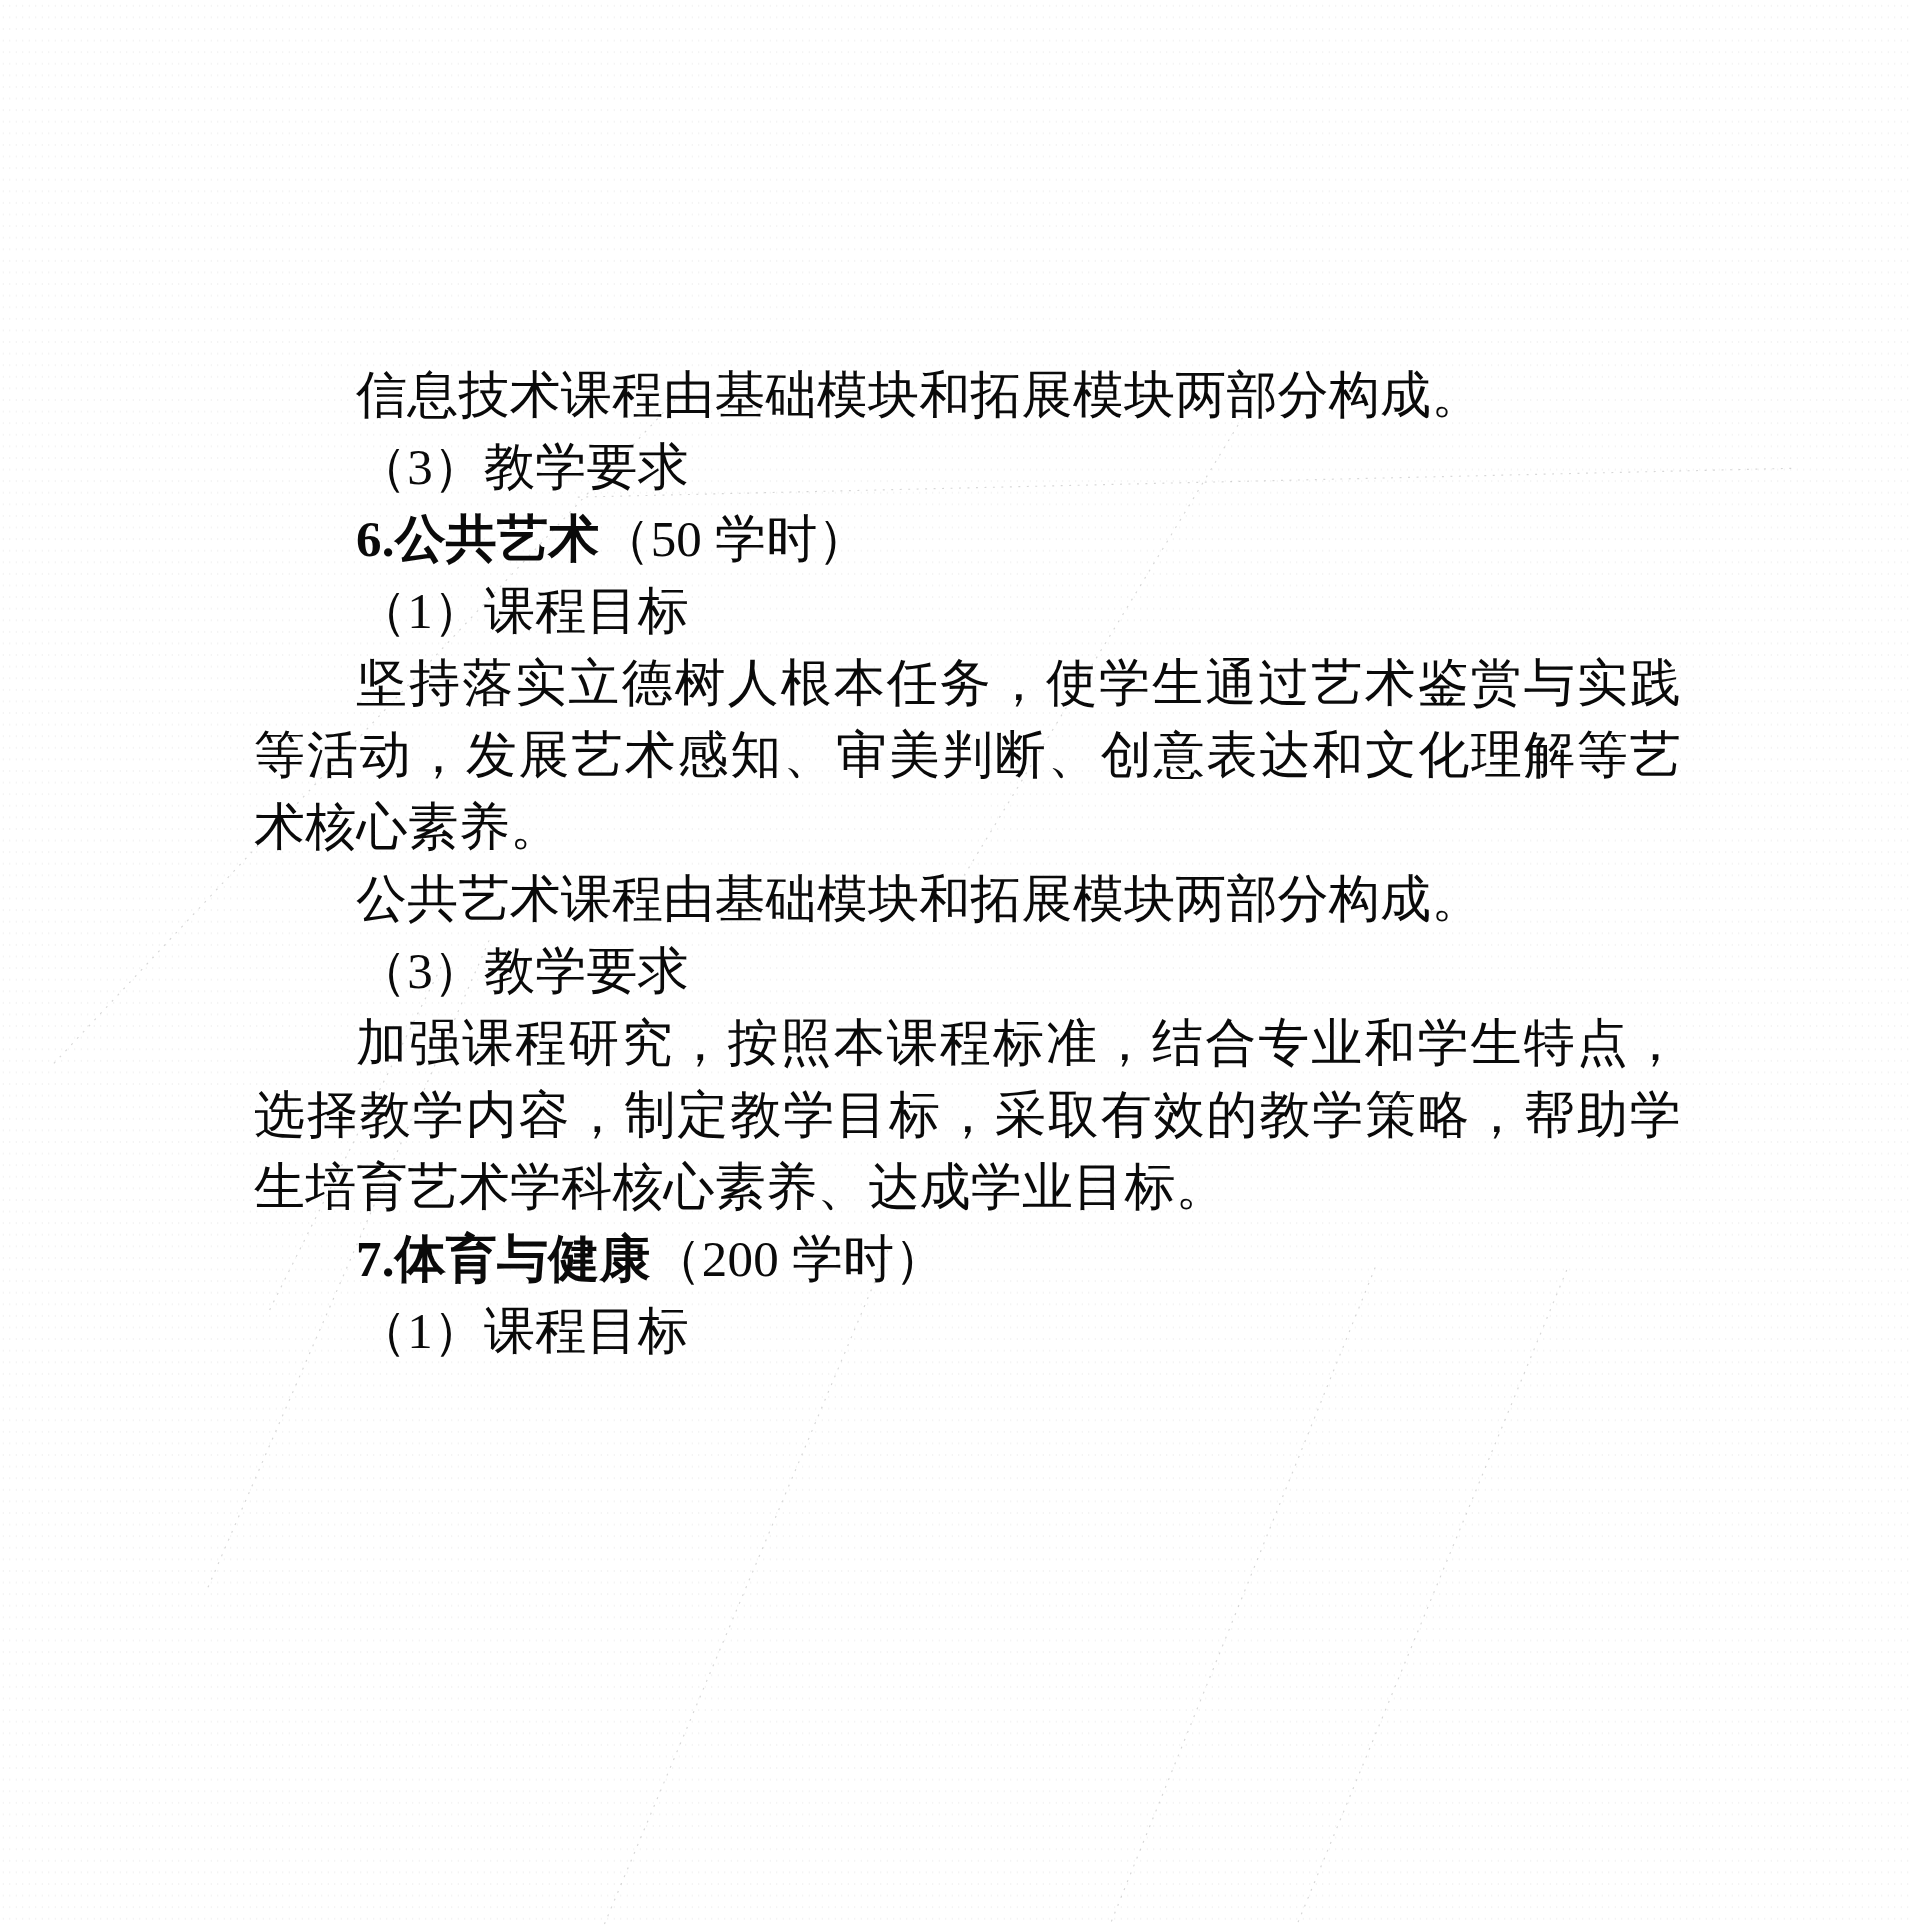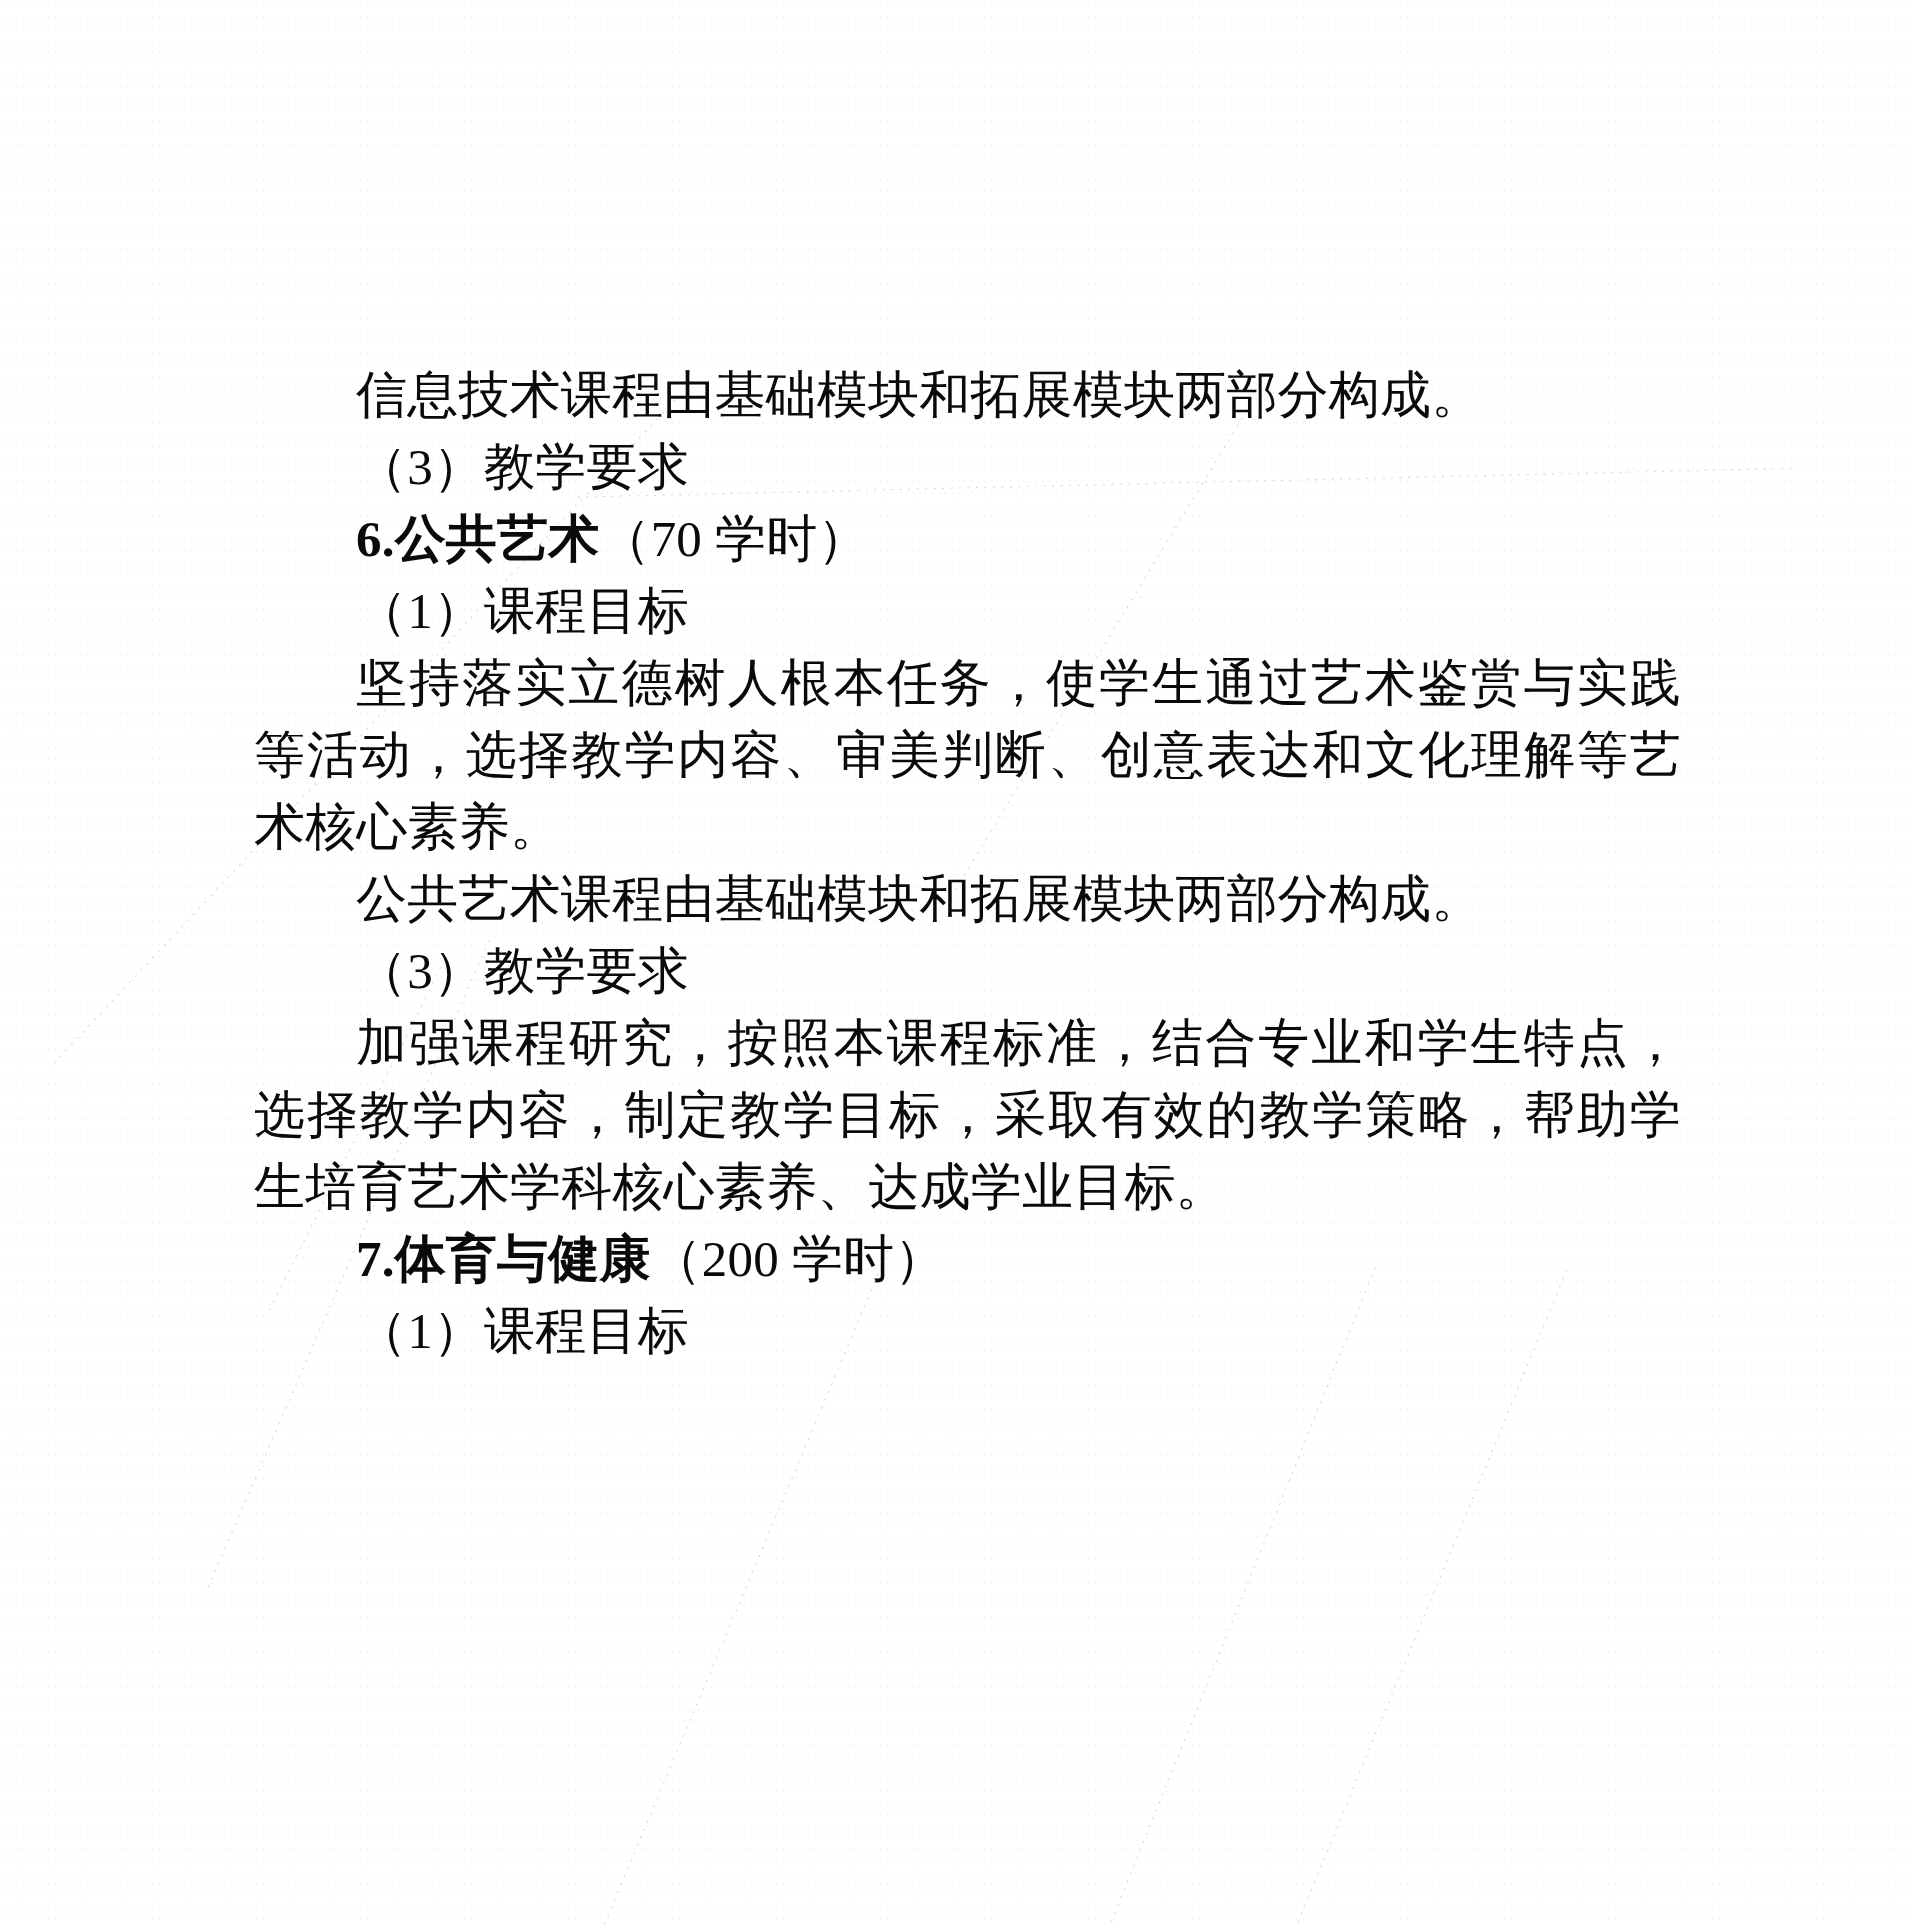--- a/index.html
+++ b/index.html
@@ -69,23 +69,23 @@
       <line x1="2630" y1="5620" x2="3360" y2="5640"></line>
       <line x1="3480" y1="6660" x2="4360" y2="5310"></line>
       <line x1="910" y1="6220" x2="1320" y2="5400"></line>
       <line x1="700" y1="3400" x2="1150" y2="2500"></line>
     </g>
   </svg>
 
   <div class="doc-body">
       <p class="para">信息技术课程由基础模块和拓展模块两部分构成。</p>
       <p class="para">（3）教学要求</p>
-      <p class="para heading"><span class="b">6.公共艺术</span><span>（70 学时）</span></p>
+      <p class="para heading"><span class="b">6.公共艺术</span><span>（50 学时）</span></p>
       <p class="para">（1）课程目标</p>
-      <p class="para">坚持落实立德树人根本任务，使学生通过艺术鉴赏与实践等活动，选择教学内容、审美判断、创意表达和文化理解等艺术核心素养。</p>
+      <p class="para">坚持落实立德树人根本任务，使学生通过艺术鉴赏与实践等活动，发展艺术感知、审美判断、创意表达和文化理解等艺术核心素养。</p>
       <p class="para">公共艺术课程由基础模块和拓展模块两部分构成。</p>
       <p class="para">（3）教学要求</p>
       <p class="para">加强课程研究，按照本课程标准，结合专业和学生特点，选择教学内容，制定教学目标，采取有效的教学策略，帮助学生培育艺术学科核心素养、达成学业目标。</p>
       <p class="para heading"><span class="b">7.体育与健康</span><span>（200 学时）</span></p>
       <p class="para">（1）课程目标</p>
     </div>
 
 </div>
 
 

